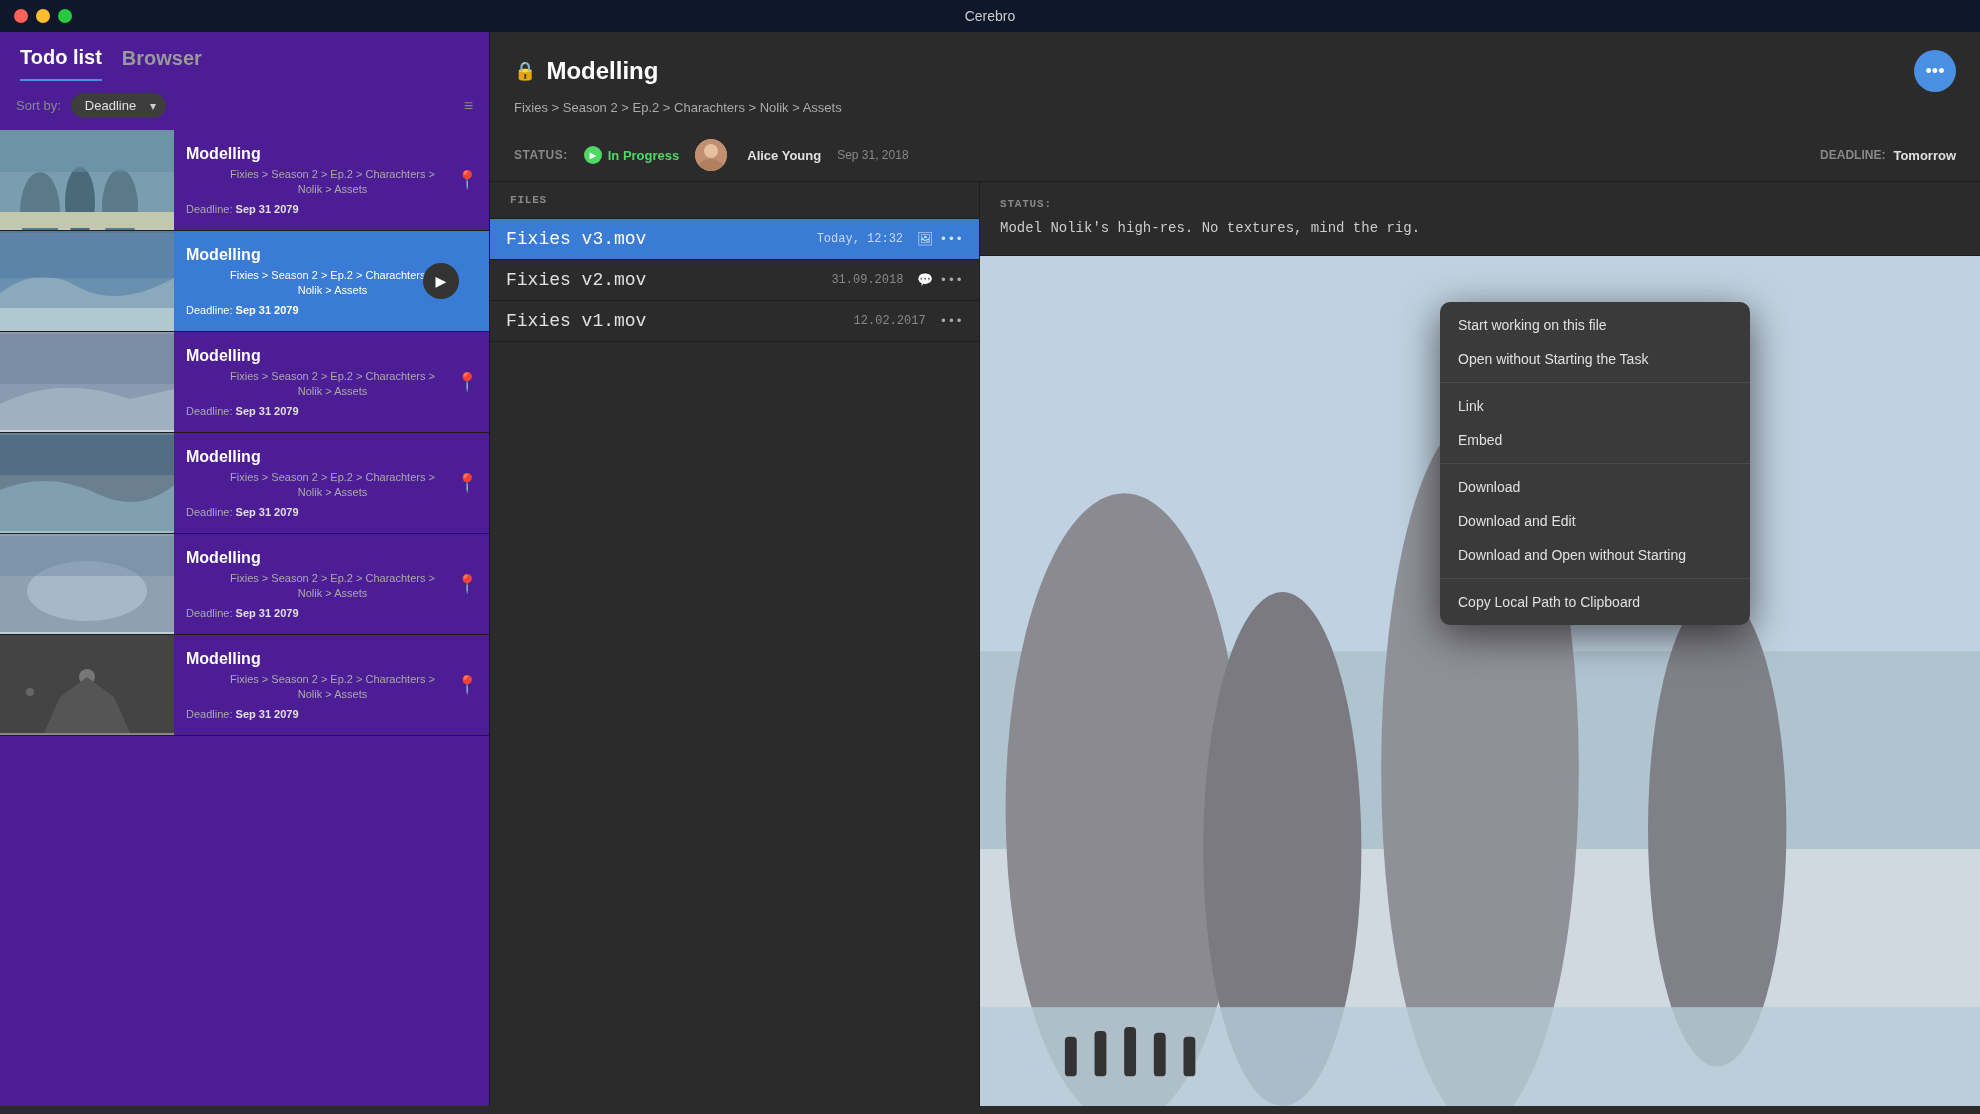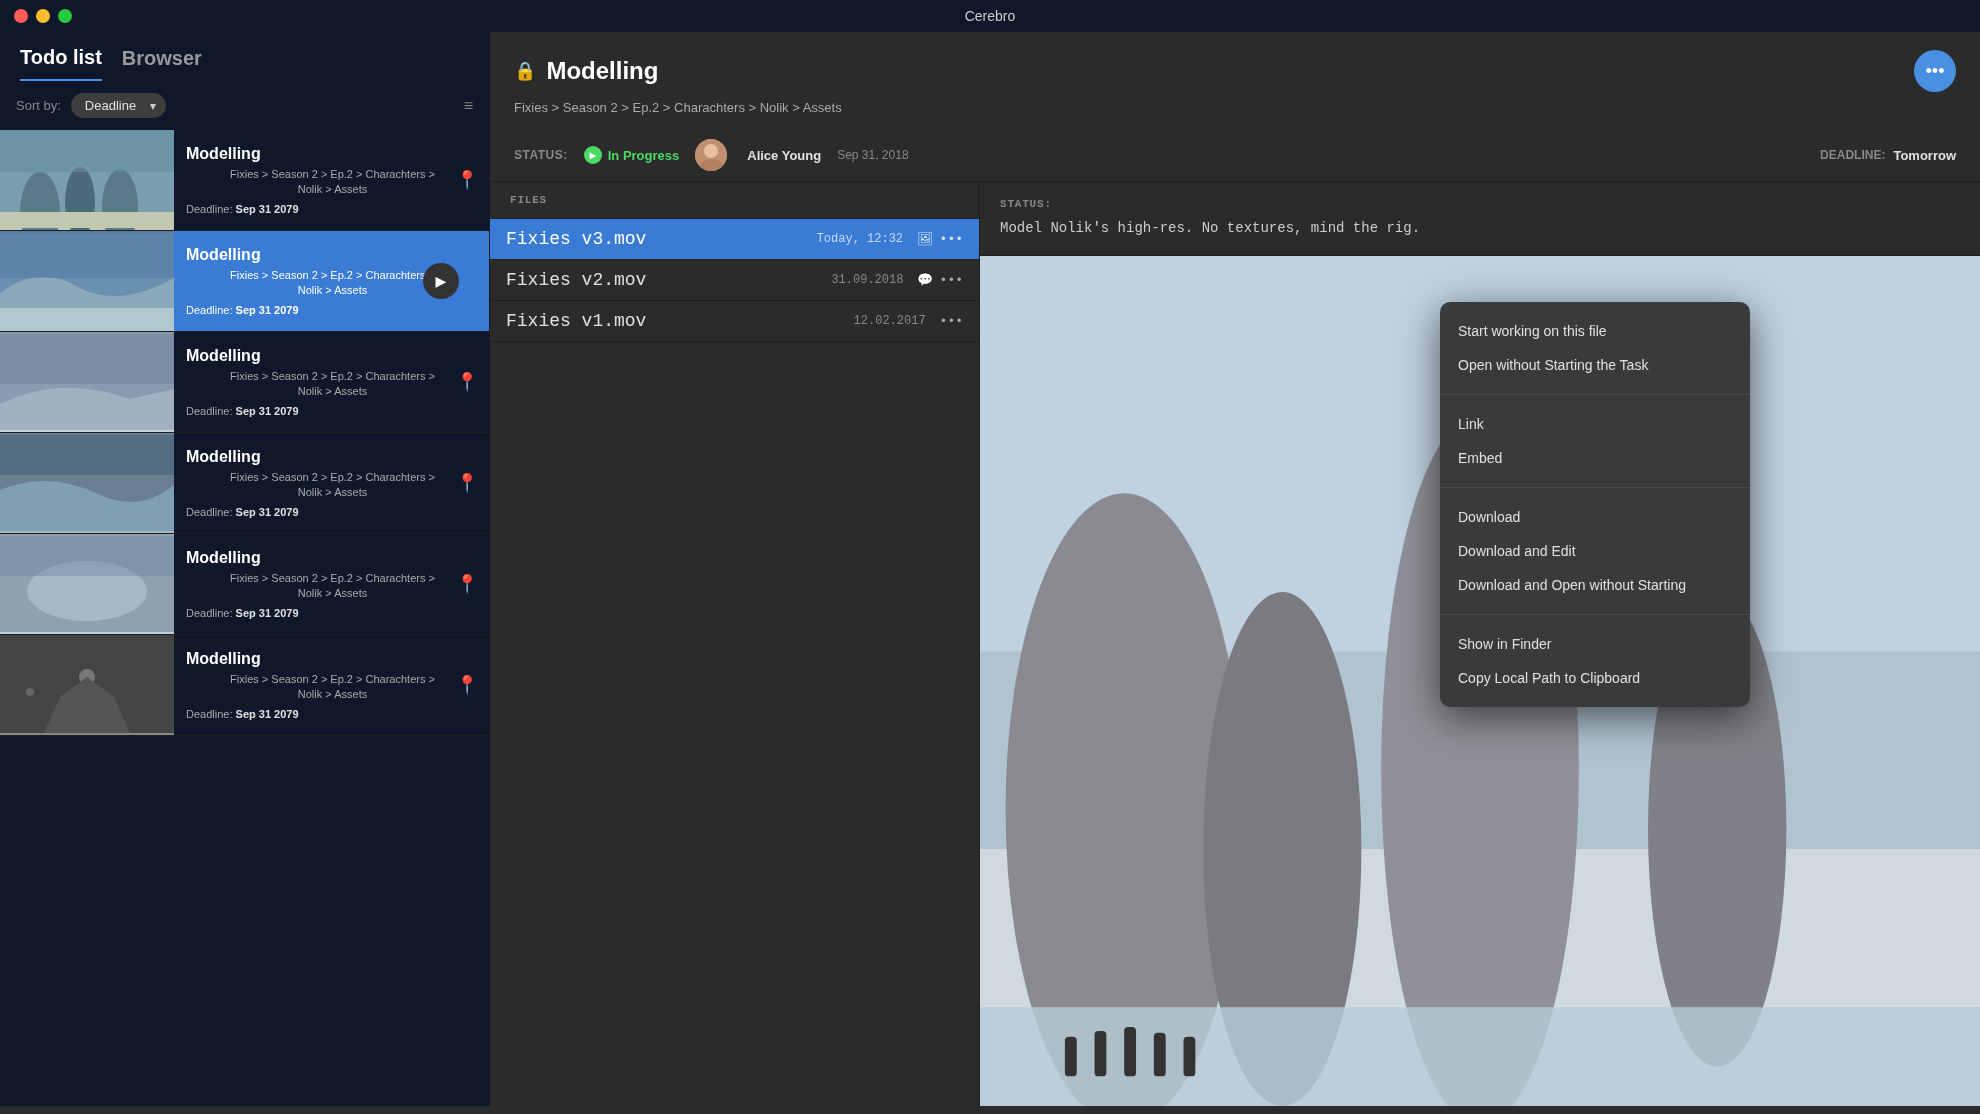--- a/index.html
+++ b/index.html
@@ -44,21 +44,21 @@
 
     
     .app-container {
       display: flex;
       height: calc(1114px - 40px);
     }
 
     
     .left-panel {
       width: 490px;
-      background: #0f172a;
+      background: #4c1d95;
       display: flex;
       flex-direction: column;
       border-right: 1px solid #1a1a1a;
     }
 
     
     .tabs {
       display: flex;
       padding: 14px 20px 0;
       gap: 20px;
@@ -422,21 +422,21 @@
       top: 270px;
       right: 230px;
       width: 310px;
       background: #3a3a3a;
       border-radius: 10px;
       overflow: hidden;
       box-shadow: 0 10px 40px rgba(0,0,0,0.6);
       z-index: 100;
     }
     .ctx-group {
-      padding: 12px 0;
+      padding: 6px 0;
       border-bottom: 1px solid #4a4a4a;
     }
     .ctx-group:last-child { border-bottom: none; }
     .ctx-item {
       padding: 9px 18px;
       font-size: 14px;
       color: #e0e0e0;
       cursor: pointer;
       display: block;
     }
@@ -710,20 +710,19 @@
         <span class="ctx-item">Embed</span>
       </div>
 
       <div class="ctx-group">
         <span class="ctx-item">Download</span>
         <span class="ctx-item">Download and Edit</span>
         <span class="ctx-item">Download and Open without Starting</span>
       </div>
 
       <div class="ctx-group">
-        <span class="ctx-item">Show in Finder</span>
         <span class="ctx-item">Copy Local Path to Clipboard</span>
       </div>
 
     </div>
 
   </div>
 </div>
 
 </body></html>

